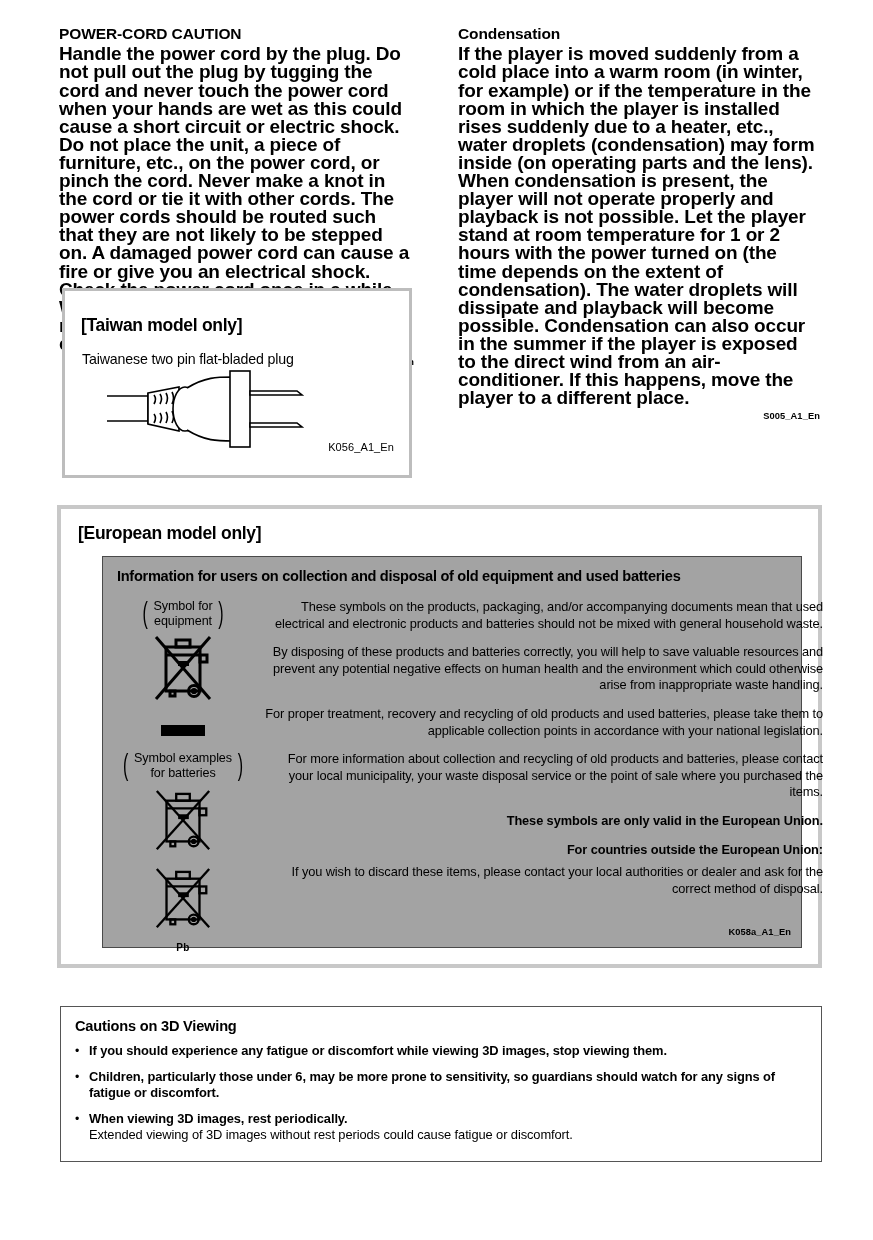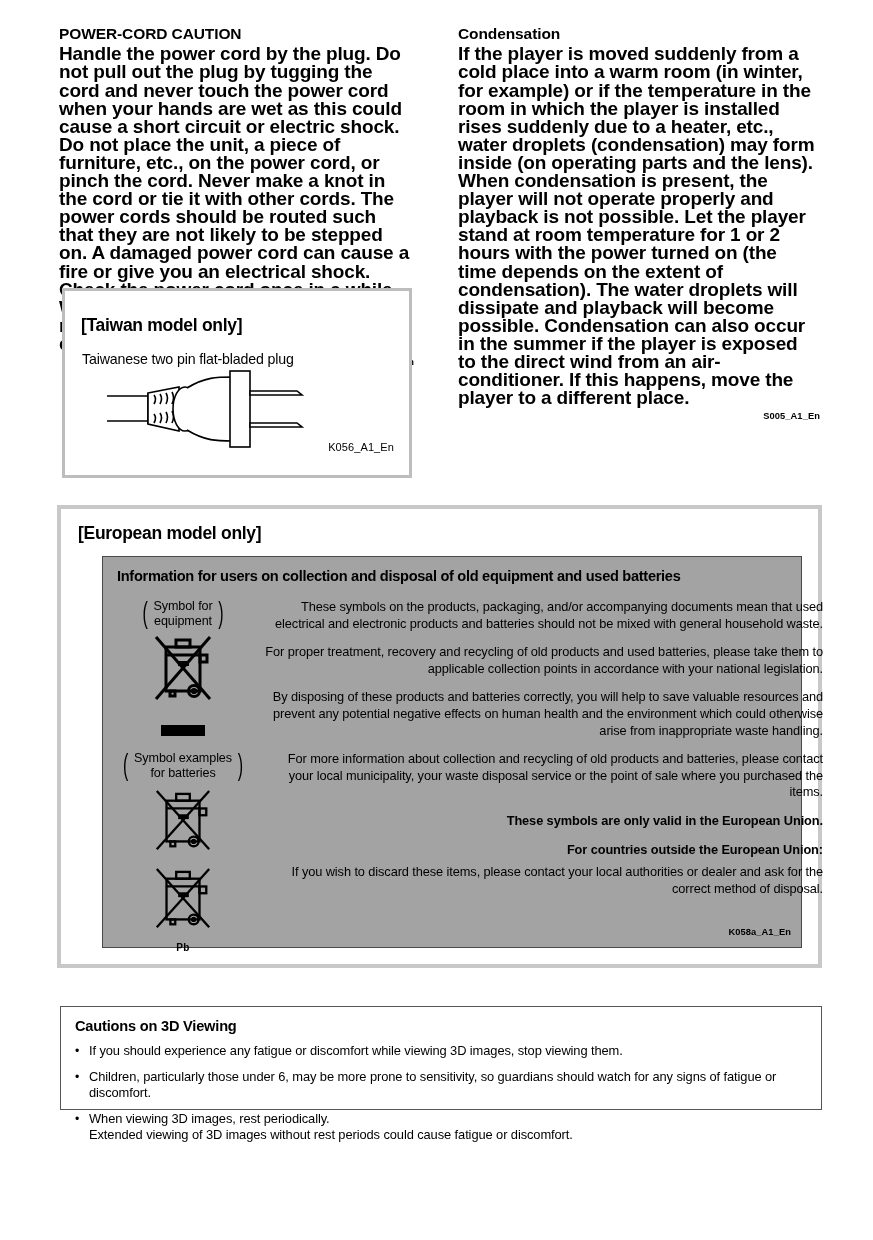--- a/index.html
+++ b/index.html
@@ -203,21 +203,21 @@
     letter-spacing: 0.3px;
     margin-top: 1px;
   }
 
   
   .td-box {
     position: absolute;
     left: 60px;
     top: 1006px;
     width: 762px;
-    height: 104px;
+    height: 156px;
     border: 1.5px solid #555555;
     background: #ffffff;
     box-sizing: border-box;
   }
   .td-title {
     position: absolute;
     left: 14px;
     top: 11px;
     font-size: 14.6px;
     font-weight: bold;
@@ -235,21 +235,21 @@
   }
   .td-bullet {
     width: 14px;
     flex: 0 0 14px;
     font-size: 12.4px;
     line-height: 16.5px;
   }
   .td-itext {
     font-size: 12.9px;
     line-height: 16.5px;
-    font-weight: normal;
+    font-weight: bold;
     letter-spacing: -0.1px;
   }
   .td-sub {
     font-size: 12.9px;
     line-height: 16.5px;
     font-weight: normal;
     letter-spacing: -0.1px;
   }
 </style>
 </head>
@@ -384,22 +384,22 @@
               <line x1="6" y1="4" x2="60" y2="64"></line>
               <line x1="60" y1="4" x2="6" y2="64"></line>
             </g>
           </svg><div class="pb-label">Pb</div>
         </div>
 
       </div>
 
       <div class="txt-col">
         <p class="para">These symbols on the products, packaging, and/or accompanying documents mean that used electrical and electronic products and batteries should not be mixed with general household waste.</p>
+        <p class="para">By disposing of these products and batteries correctly, you will help to save valuable resources and prevent any potential negative effects on human health and the environment which could otherwise arise from inappropriate waste handling.</p>
         <p class="para">For proper treatment, recovery and recycling of old products and used batteries, please take them to applicable collection points in accordance with your national legislation.</p>
-        <p class="para">By disposing of these products and batteries correctly, you will help to save valuable resources and prevent any potential negative effects on human health and the environment which could otherwise arise from inappropriate waste handling.</p>
         <p class="para">For more information about collection and recycling of old products and batteries, please contact your local municipality, your waste disposal service or the point of sale where you purchased the items.</p>
         <p class="para b">These symbols are only valid in the European Union.</p>
         <p class="para b tight">For countries outside the European Union:</p>
         <p class="para">If you wish to discard these items, please contact your local authorities or dealer and ask for the correct method of disposal.</p>
       </div>
 
       <div class="euro-code">K058a_A1_En</div>
     </div>
   </div>
 

